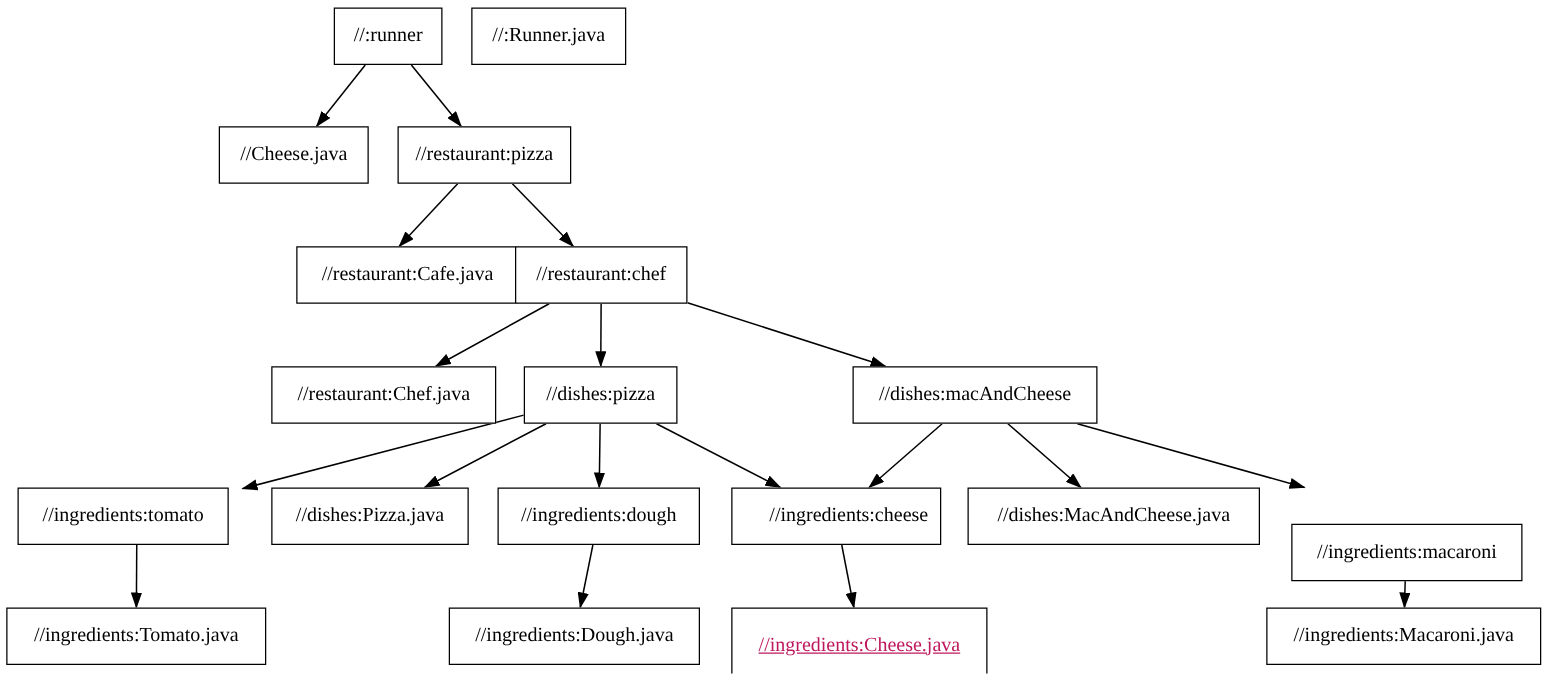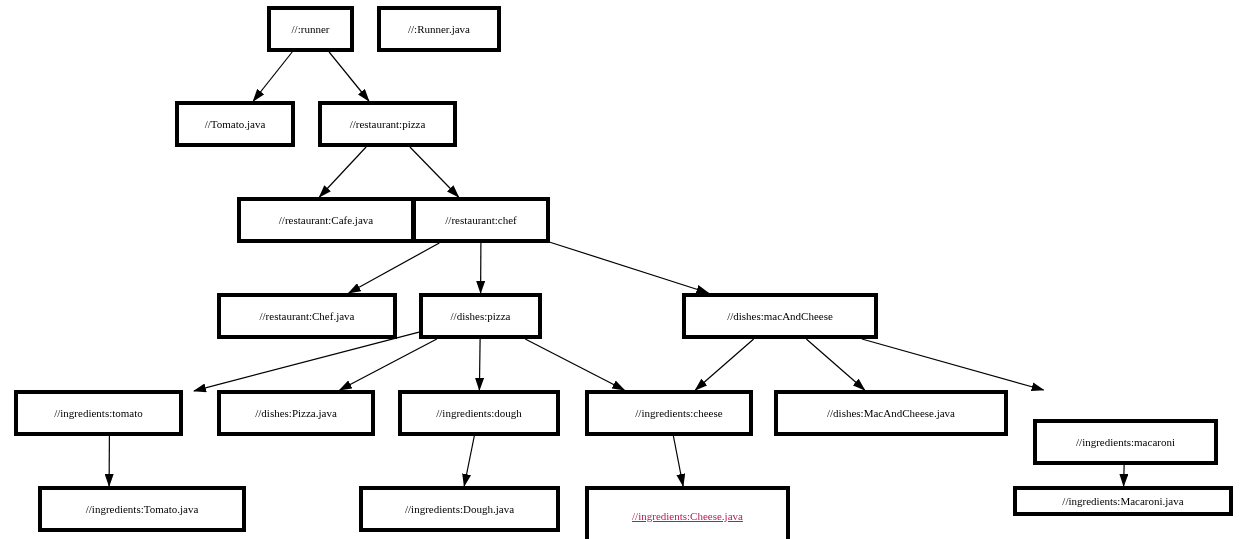--- a/index.html
+++ b/index.html
@@ -18,26 +18,26 @@
   #edges-layer {
     position: absolute;
     left: 0;
     top: 0;
     width: 1242px;
     height: 539px;
   }
   .node {
     position: absolute;
     box-sizing: border-box;
-    border: 4px solid #1d4ed8;
+    border: 1px solid #1d4ed8;
     background: #ffffff;
     display: flex;
     align-items: center;
     justify-content: center;
-    font-size: 11px;
+    font-size: 16px;
     line-height: 1;
     color: #000000;
     white-space: nowrap;
   }
   .edge-line {
     fill: none;
   }
 </style>
 </head>
 <body>
@@ -71,21 +71,21 @@
       </g>
   </svg>
   <div id="nodes-layer">
       <div class="node" style="left: 267px; top: 6px; width: 87px; height: 46px; background: rgb(255, 255, 255); border-color: rgb(0, 0, 0); color: rgb(0, 0, 0);">
         <span>//:runner</span>
       </div>
       <div class="node" style="left: 377px; top: 6px; width: 124px; height: 46px; background: rgb(255, 255, 255); border-color: rgb(0, 0, 0); color: rgb(0, 0, 0);">
         <span>//:Runner.java</span>
       </div>
       <div class="node" style="left: 175px; top: 101px; width: 120px; height: 46px; background: rgb(255, 255, 255); border-color: rgb(0, 0, 0); color: rgb(0, 0, 0);">
-        <span>//Tomato.java</span>
+        <span>//Cheese.java</span>
       </div>
       <div class="node" style="left: 318px; top: 101px; width: 139px; height: 46px; background: rgb(255, 255, 255); border-color: rgb(0, 0, 0); color: rgb(0, 0, 0);">
         <span>//restaurant:pizza</span>
       </div>
       <div class="node" style="left: 209px; top: 197px; width: 178px; height: 46px; background: rgb(255, 255, 255); border-color: rgb(0, 0, 0); color: rgb(0, 0, 0); margin-left: 28px;">
         <span>//restaurant:Cafe.java</span>
       </div>
       <div class="node" style="left: 412px; top: 197px; width: 138px; height: 46px; background: rgb(255, 255, 255); border-color: rgb(0, 0, 0); color: rgb(0, 0, 0);">
         <span>//restaurant:chef</span>
       </div>
@@ -109,26 +109,26 @@
       </div>
       <div class="node" style="left: 585px; top: 390px; width: 168px; height: 46px; background: rgb(255, 255, 255); border-color: rgb(0, 0, 0); color: rgb(0, 0, 0); padding-left: 20px;">
         <span>//ingredients:cheese</span>
       </div>
       <div class="node" style="left: 774px; top: 390px; width: 234px; height: 46px; background: rgb(255, 255, 255); border-color: rgb(0, 0, 0); color: rgb(0, 0, 0);">
         <span>//dishes:MacAndCheese.java</span>
       </div>
       <div class="node" style="left: 1033px; top: 390px; width: 185px; height: 46px; background: rgb(255, 255, 255); border-color: rgb(0, 0, 0); color: rgb(0, 0, 0); margin-top: 29px;">
         <span>//ingredients:macaroni</span>
       </div>
-      <div class="node" style="left: 5px; top: 486px; width: 208px; height: 46px; background: rgb(255, 255, 255); border-color: rgb(0, 0, 0); color: rgb(0, 0, 0); margin-left: 33px;">
+      <div class="node" style="left: 5px; top: 486px; width: 208px; height: 46px; background: rgb(255, 255, 255); border-color: rgb(0, 0, 0); color: rgb(0, 0, 0);">
         <span>//ingredients:Tomato.java</span>
       </div>
       <div class="node" style="left: 359px; top: 486px; width: 201px; height: 46px; background: rgb(255, 255, 255); border-color: rgb(0, 0, 0); color: rgb(0, 0, 0); justify-content: center;">
         <span>//ingredients:Dough.java</span>
       </div>
       <div class="node" style="left: 585px; top: 486px; width: 205px; height: 61px; background: rgb(255, 255, 255); border-color: rgb(0, 0, 0); color: #be185d; text-decoration: underline;">
         <span>//ingredients:Cheese.java</span>
       </div>
-      <div class="node" style="left: 1013px; top: 486px; width: 220px; height: 30px; background: rgb(255, 255, 255); border-color: rgb(0, 0, 0); color: rgb(0, 0, 0);">
+      <div class="node" style="left: 1013px; top: 486px; width: 220px; height: 46px; background: rgb(255, 255, 255); border-color: rgb(0, 0, 0); color: rgb(0, 0, 0);">
         <span>//ingredients:Macaroni.java</span>
       </div>
     </div>
 </div>
 
 </body></html>

